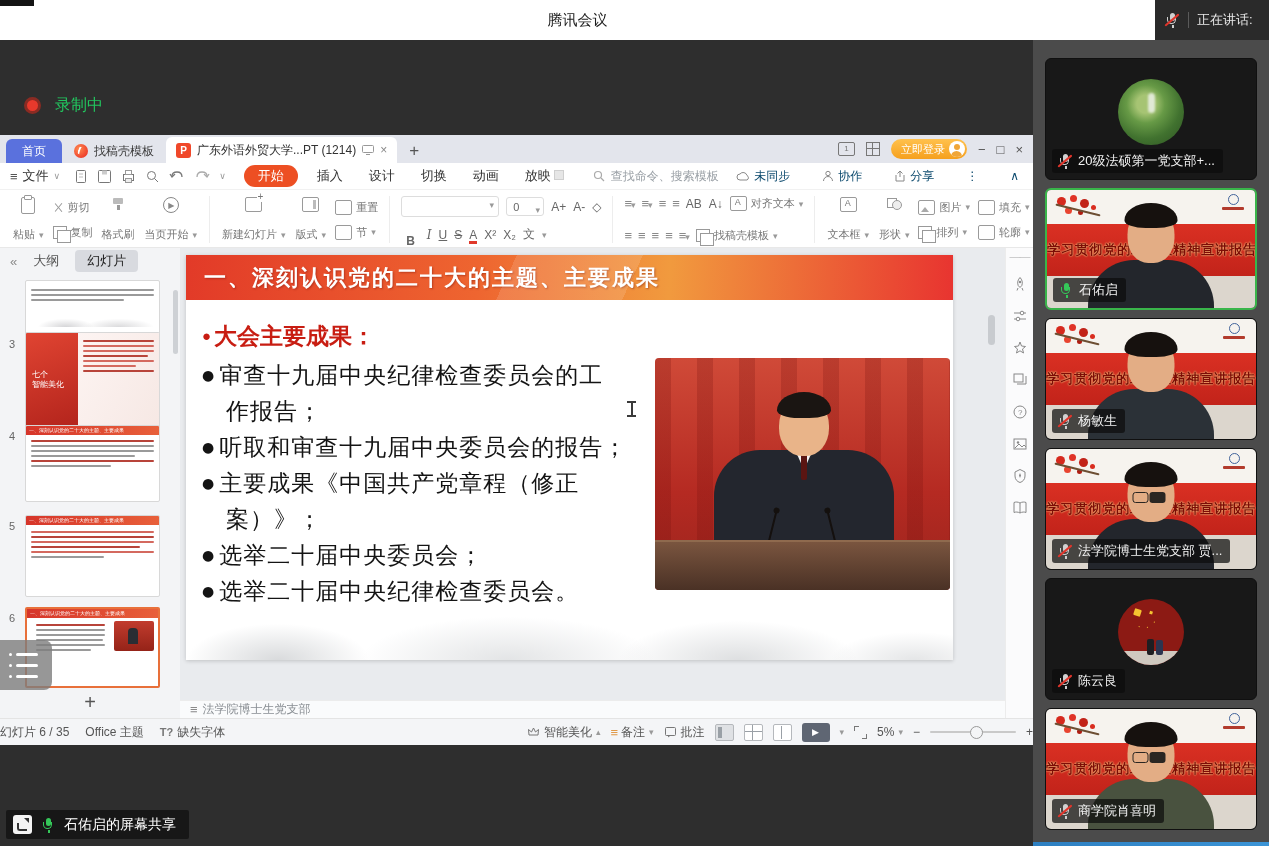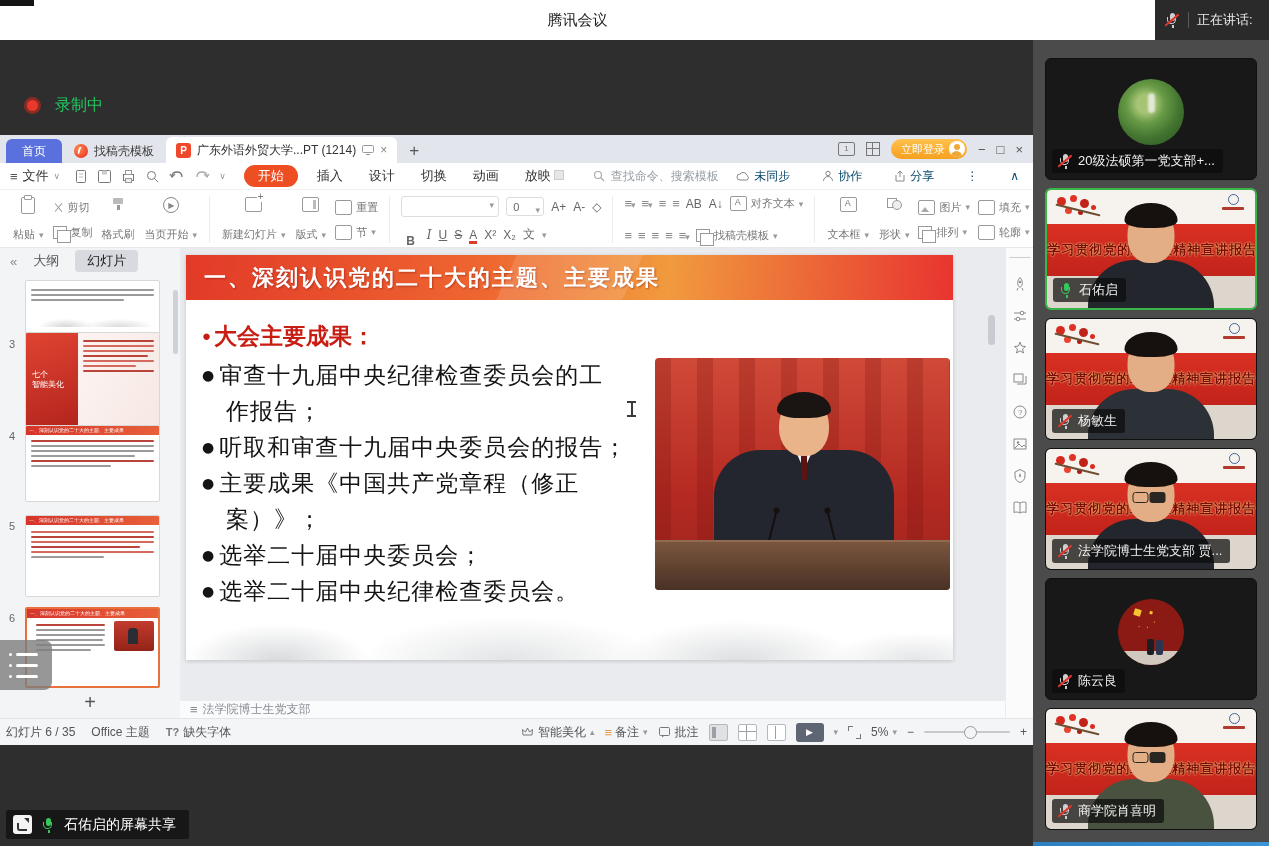--- a/index.html
+++ b/index.html
@@ -174,21 +174,21 @@
   .vscroll{position:absolute;left:988px;top:118px;width:7px;height:447px}
   .vthumb{position:absolute;top:62px;width:7px;height:30px;background:#c8cbcf;border-radius:4px}
   .rail{position:absolute;left:1005px;top:113px;width:28px;height:470px;background:#fbfbfc;border-left:1px solid #ececec;
         display:flex;flex-direction:column;align-items:center;padding-top:4px;gap:16px;box-sizing:border-box}
   .rail .rh{color:#c0c0c0;font-size:11px;letter-spacing:-1px;line-height:8px}
   .rail svg{display:block}
   
   .notes{position:absolute;left:180px;top:565px;width:825px;height:18px;background:#fafbfc;border-top:1px solid #ececec;
          display:flex;align-items:center;gap:6px;padding-left:10px;font-size:12px;color:#8a8f94;box-sizing:border-box}
   .status{position:absolute;left:0;top:583px;width:100%;height:27px;background:#f4f5f7;border-top:1px solid #e4e4e4;
-          display:flex;align-items:center;font-size:12px;color:#555;padding:0 6px;box-sizing:border-box;gap:16px;white-space:nowrap}
+          display:flex;align-items:center;font-size:12px;color:#555;padding:0 0;box-sizing:border-box;gap:16px;white-space:nowrap}
   .st-r{margin-left:auto;display:flex;align-items:center;gap:10px}
   .tq{font-size:11px;color:#777;font-weight:bold}
   .viewbox{width:17px;height:15px;border:1px solid #b5b8bc;border-radius:2px;position:relative;background:#fff}
   .viewbox.sel{background:#dfe1e4}
   .viewbox.norm::after{content:"";position:absolute;left:2px;top:2px;bottom:2px;width:4px;background:#9aa0a6}
   .viewbox.grid::before{content:"";position:absolute;left:0;right:0;top:6px;height:1px;background:#9aa0a6}
   .viewbox.grid::after{content:"";position:absolute;top:0;bottom:0;left:7px;width:1px;background:#9aa0a6}
   .viewbox.read::after{content:"";position:absolute;left:7px;top:1px;bottom:1px;width:1px;background:#9aa0a6}
   .playbtn{width:28px;height:19px;border-radius:3px;background:#5f6673;color:#fff;font-size:9px;display:flex;
            align-items:center;justify-content:center}

